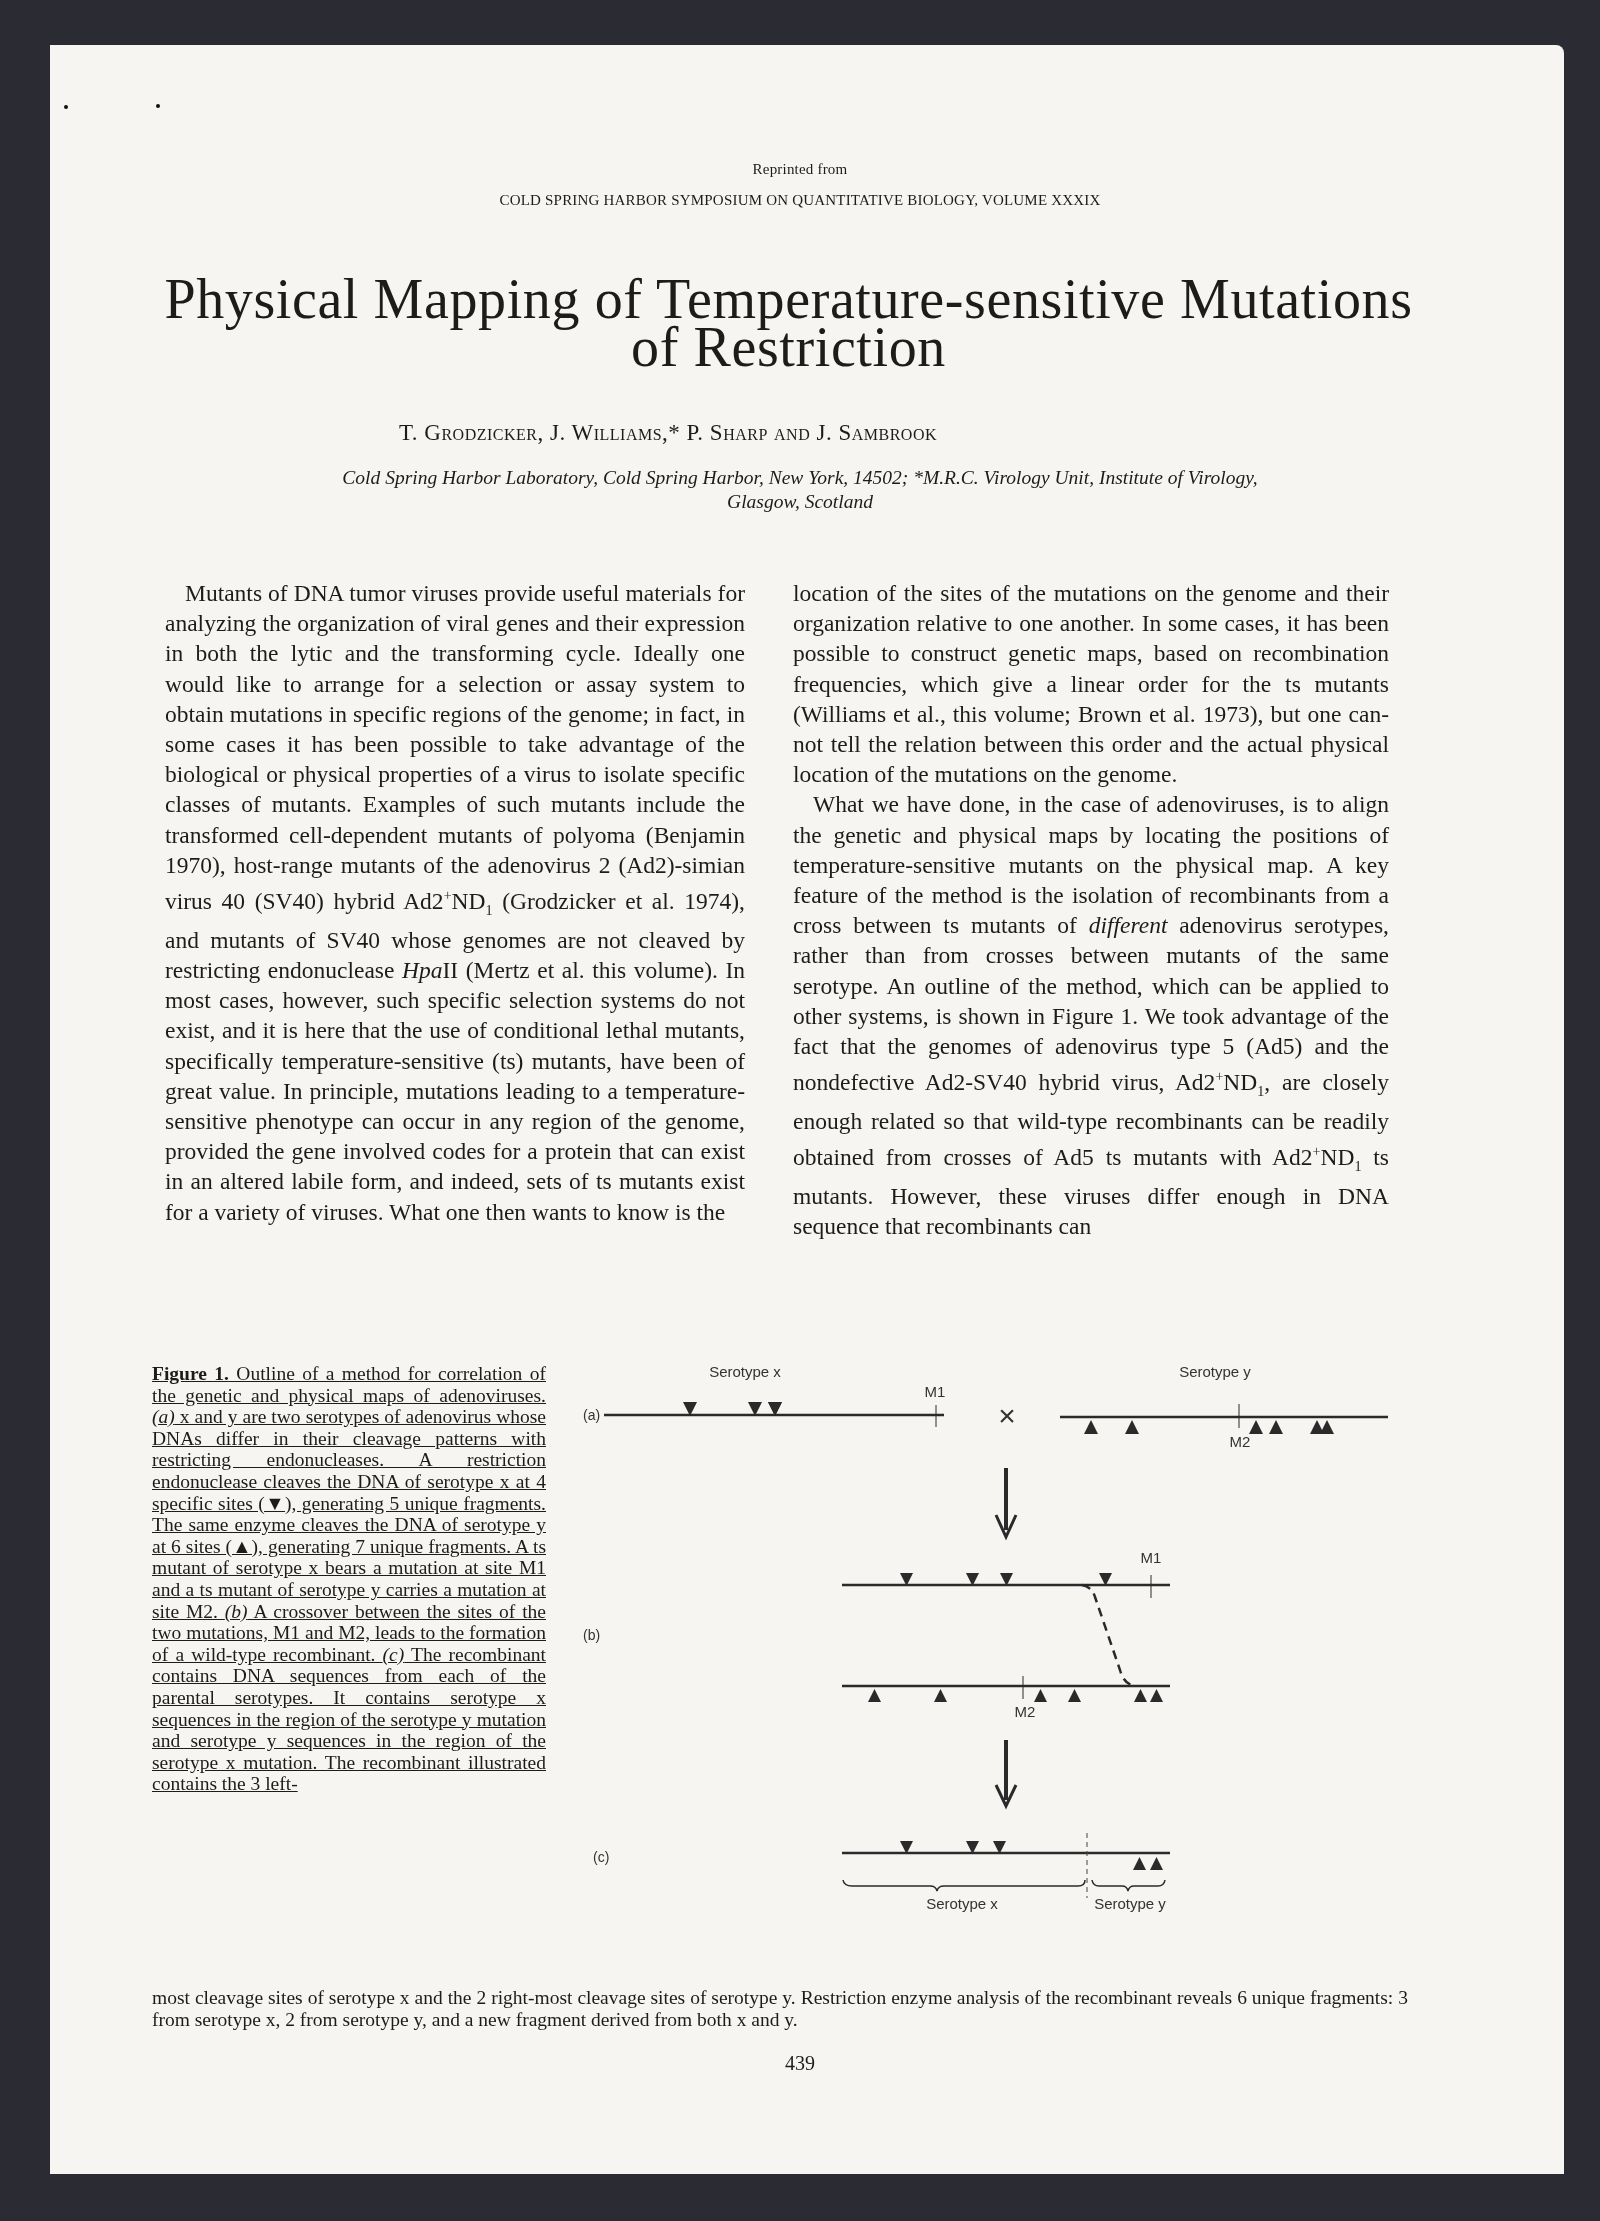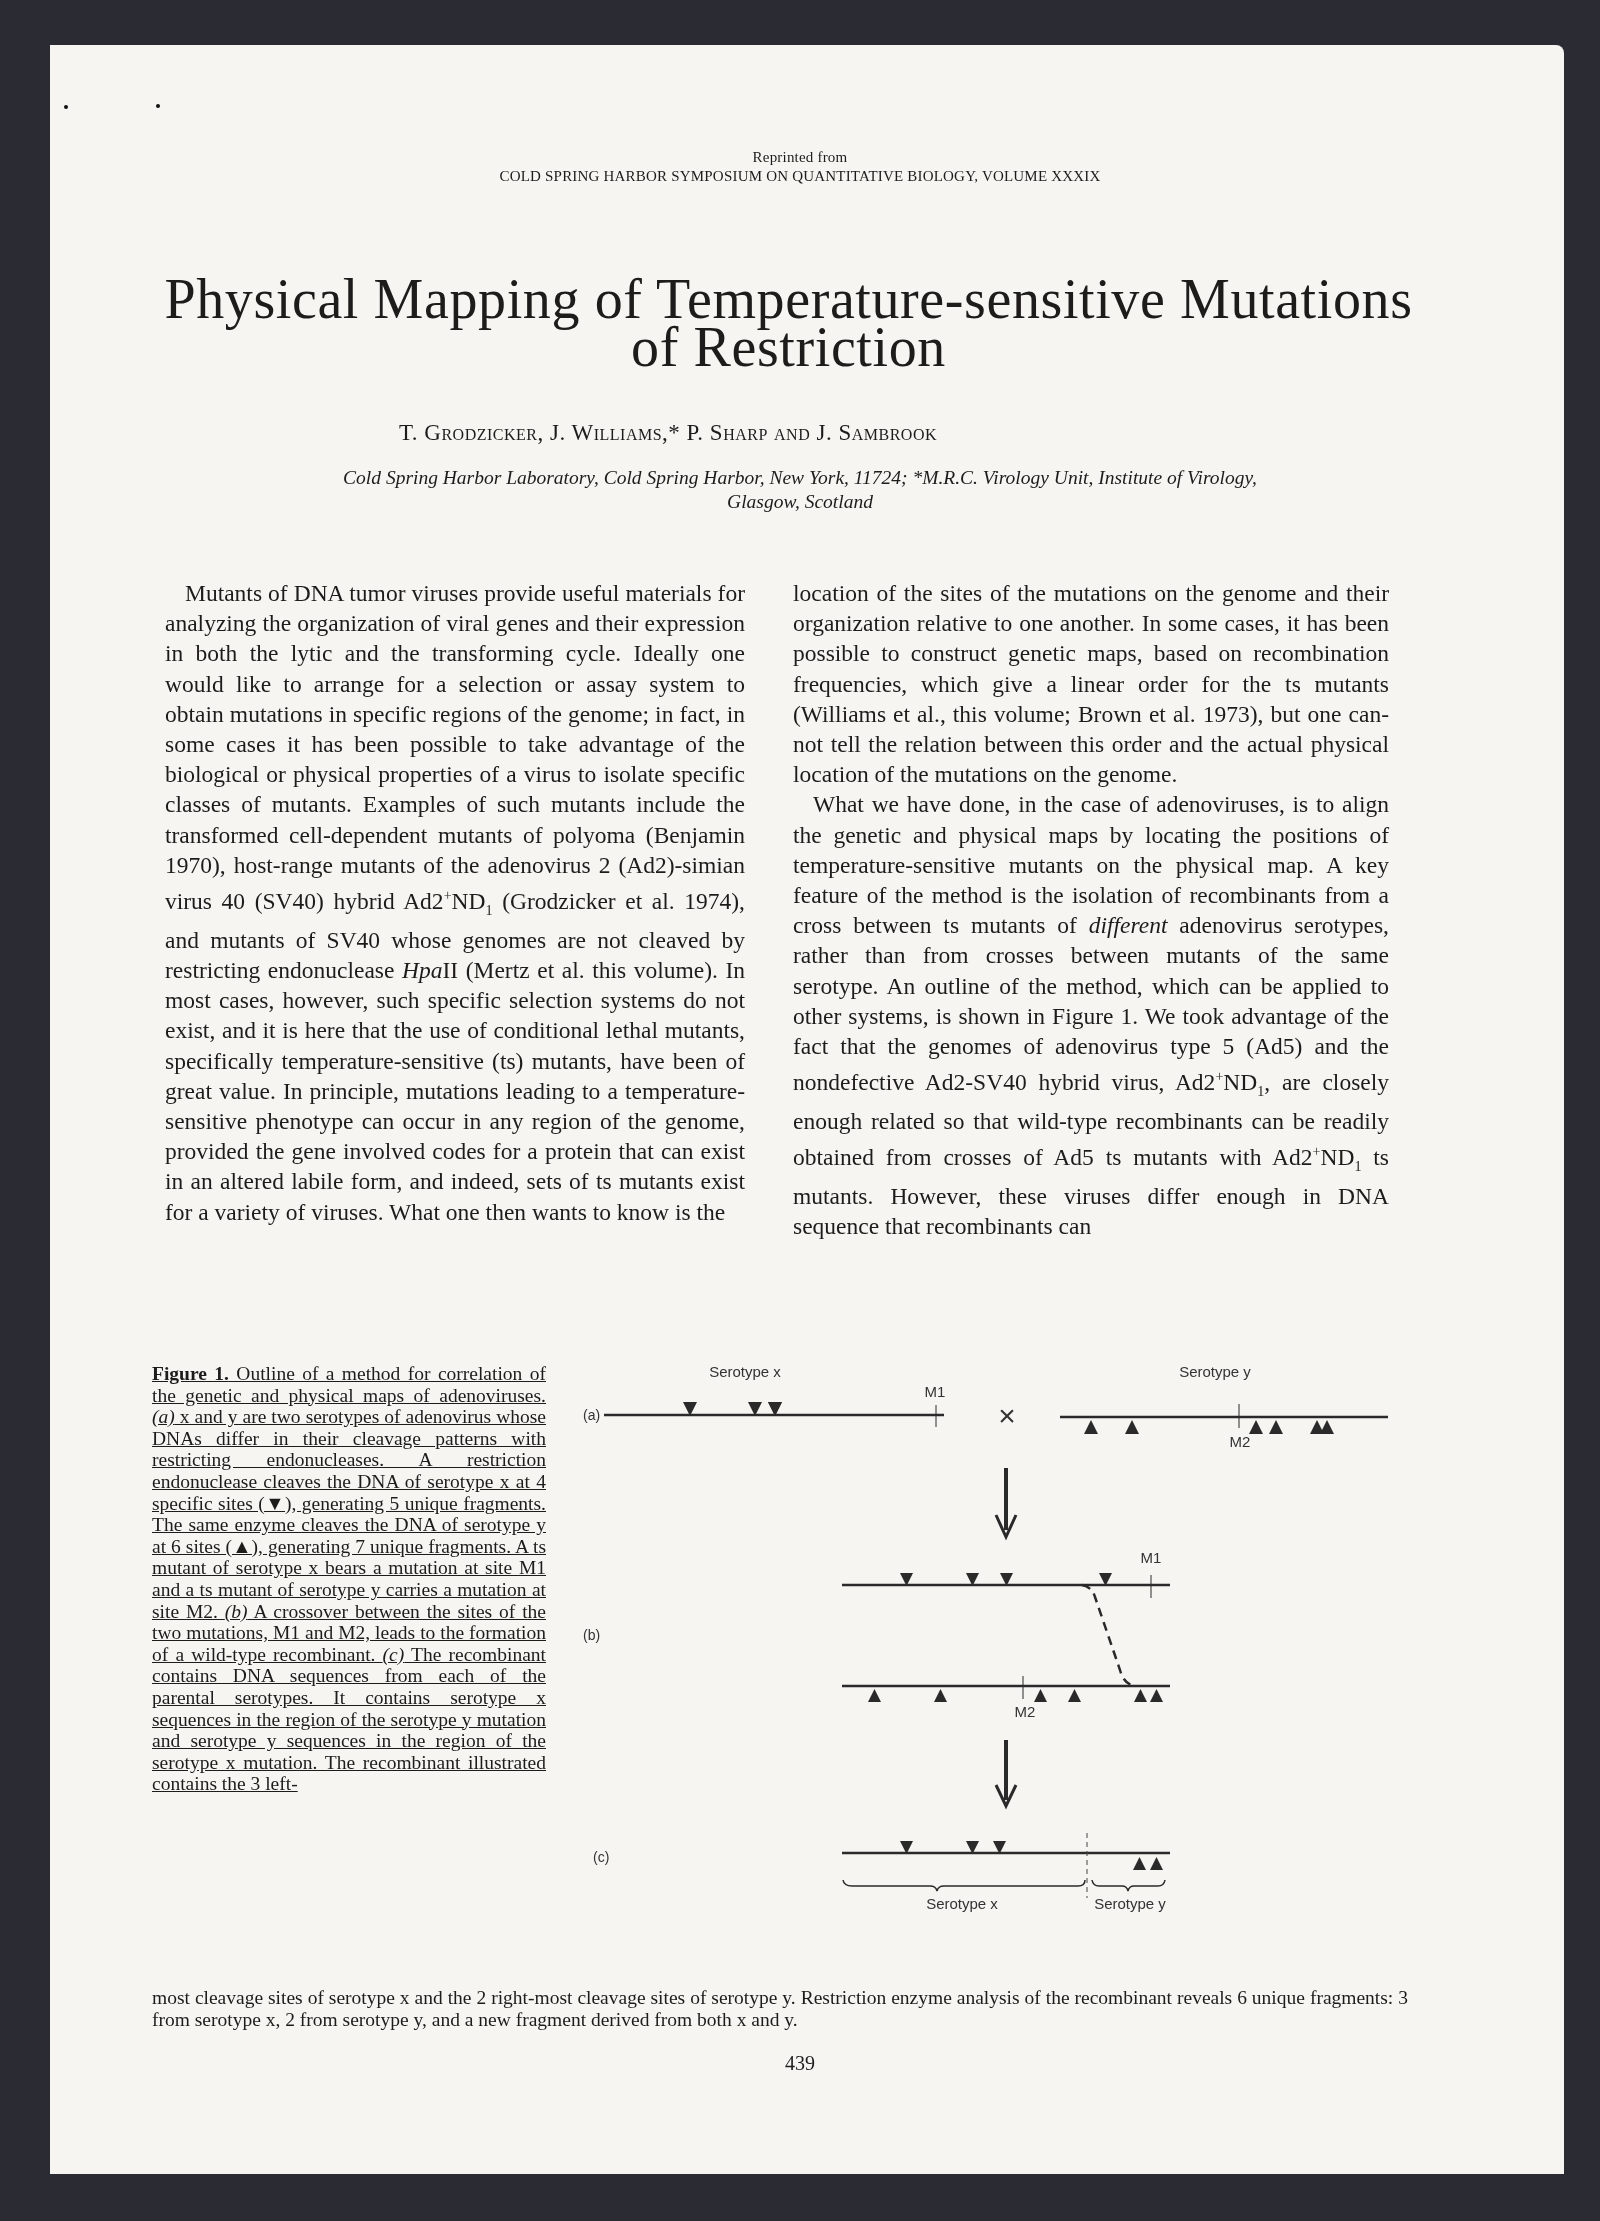--- a/index.html
+++ b/index.html
@@ -9,21 +9,21 @@
   }
   .paper {
     position:absolute; left:50px; top:45px; width:1514px; height:2129px;
     background:#f6f5f2; border-top-right-radius:8px;
   }
   .dot { position:absolute; width:4px; height:4px; border-radius:50%; background:#111; }
   .reprint {
     position:absolute; left:0; width:1600px; text-align:center; top:146px;
     font-size:15px; line-height:15px; letter-spacing:0.2px;
   }
-  .reprint div { margin:4px; }
+  .reprint div { margin:16px; }
   .title {
     position:absolute; left:0; width:1577px; text-align:center; top:275px;
     font-size:56px; line-height:48px; letter-spacing:0.6px; font-weight:normal;
   }
   .authors {
     position:absolute; left:0; width:1336px; text-align:center; top:420px;
     font-size:23px; letter-spacing:0.5px; font-variant:small-caps;
   }
   .affil {
     position:absolute; left:0; width:1600px; text-align:center; top:466px;
@@ -63,21 +63,21 @@
   <div>COLD SPRING HARBOR SYMPOSIUM ON QUANTITATIVE BIOLOGY, VOLUME XXXIX</div>
 </div>
 
 <h1 class="title" style="margin:0">
   <div>Physical Mapping of Temperature-sensitive Mutations</div>
   <div>of Restriction</div>
 </h1>
 
 <div class="authors">T. Grodzicker, J. Williams,* P. Sharp and J. Sambrook</div>
 <div class="affil">
-  <div>Cold Spring Harbor Laboratory, Cold Spring Harbor, New York, 11724; *M.R.C. Virology Unit, Institute of Virology,</div>
+  <div>Cold Spring Harbor Laboratory, Cold Spring Harbor, New York, 14502; *M.R.C. Virology Unit, Institute of Virology,</div>
   <div>Glasgow, Scotland</div>
 </div>
 
 <div class="col col-left">
   <p class="indent"><span>Mutants of DNA tumor viruses provide useful materials for analyzing the organization of viral genes and their expression in both the lytic and the transforming cycle. Ideally one would like to ar­range for a selection or assay system to obtain mu­tations in specific regions of the genome; in fact, in some cases it has been possible to take advantage of the biological or physical properties of a virus to isolate specific classes of mutants. Examples of such mutants include the transformed cell-dependent mutants of polyoma (Benjamin 1970), host-range mutants of the adenovirus 2 (Ad2)-simian virus 40 (SV40) hybrid Ad2</span><sup>+</sup><span>ND</span><sub>1</sub><span> (Grodzicker et al. 1974), and mutants of SV40 whose genomes are not cleaved by restricting endonuclease </span><i>Hpa</i><span>II (Mertz et al. this volume). In most cases, however, such specific selection systems do not exist, and it is here that the use of conditional lethal mutants, specifically temperature-sensitive (ts) mutants, have been of great value. In principle, mutations leading to a temperature-sensitive phenotype can occur in any region of the genome, provided the gene involved codes for a protein that can exist in an altered labile form, and indeed, sets of ts mutants exist for a vari­ety of viruses. What one then wants to know is the</span></p>
 </div>
 
 <div class="col col-right">
   <p>location of the sites of the mutations on the genome and their organization relative to one another. In some cases, it has been possible to construct genetic maps, based on recombination frequencies, which give a linear order for the ts mutants (Williams et al., this volume; Brown et al. 1973), but one can­not tell the relation between this order and the ac­tual physical location of the mutations on the genome.</p>
   <p class="indent"><span>What we have done, in the case of adenoviruses, is to align the genetic and physical maps by locating the positions of temperature-sensitive mutants on the physical map. A key feature of the method is the isolation of recombinants from a cross between ts mutants of </span><i>different</i><span> adenovirus serotypes, rather than from crosses between mutants of the same serotype. An outline of the method, which can be applied to other systems, is shown in Figure 1. We took advantage of the fact that the genomes of ad­enovirus type 5 (Ad5) and the nondefective Ad2-SV40 hybrid virus, Ad2</span><sup>+</sup><span>ND</span><sub>1</sub><span>, are closely enough re­lated so that wild-type recombinants can be readily obtained from crosses of Ad5 ts mutants with Ad2</span><sup>+</sup><span>ND</span><sub>1</sub><span> ts mutants. However, these viruses differ enough in DNA sequence that recombinants can</span></p>

